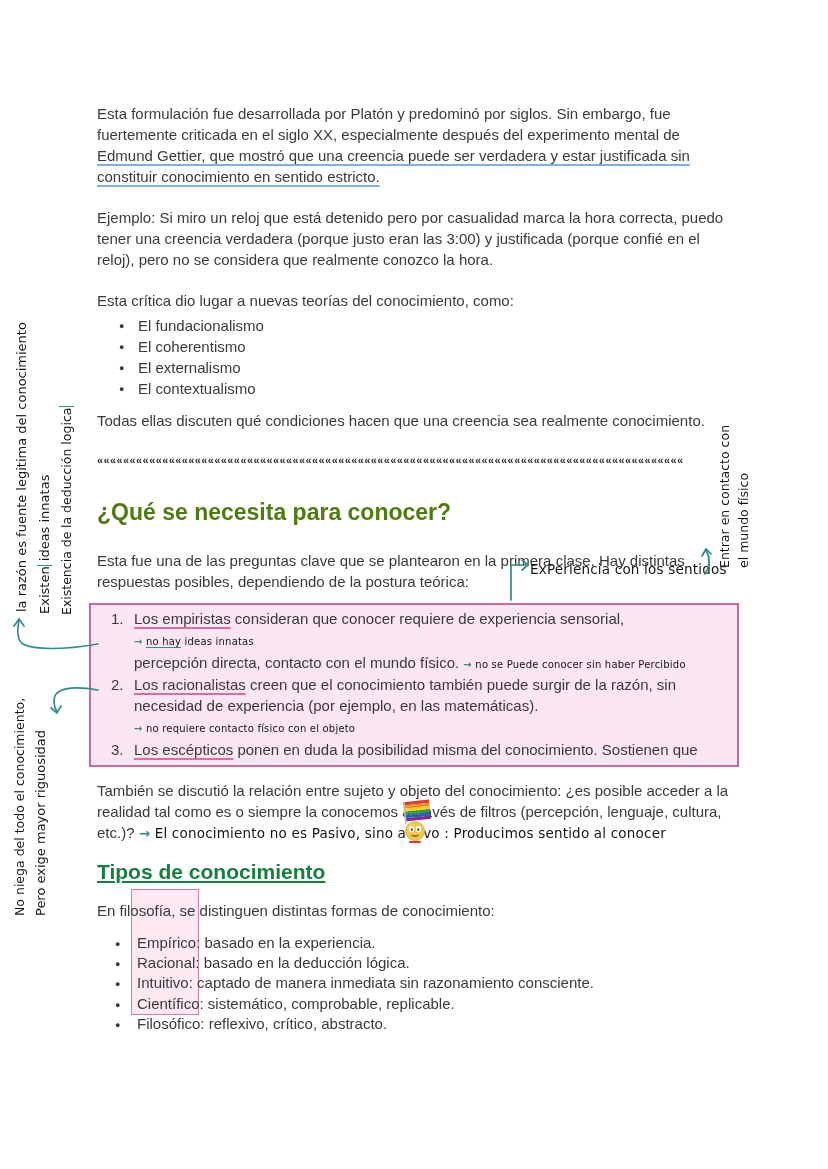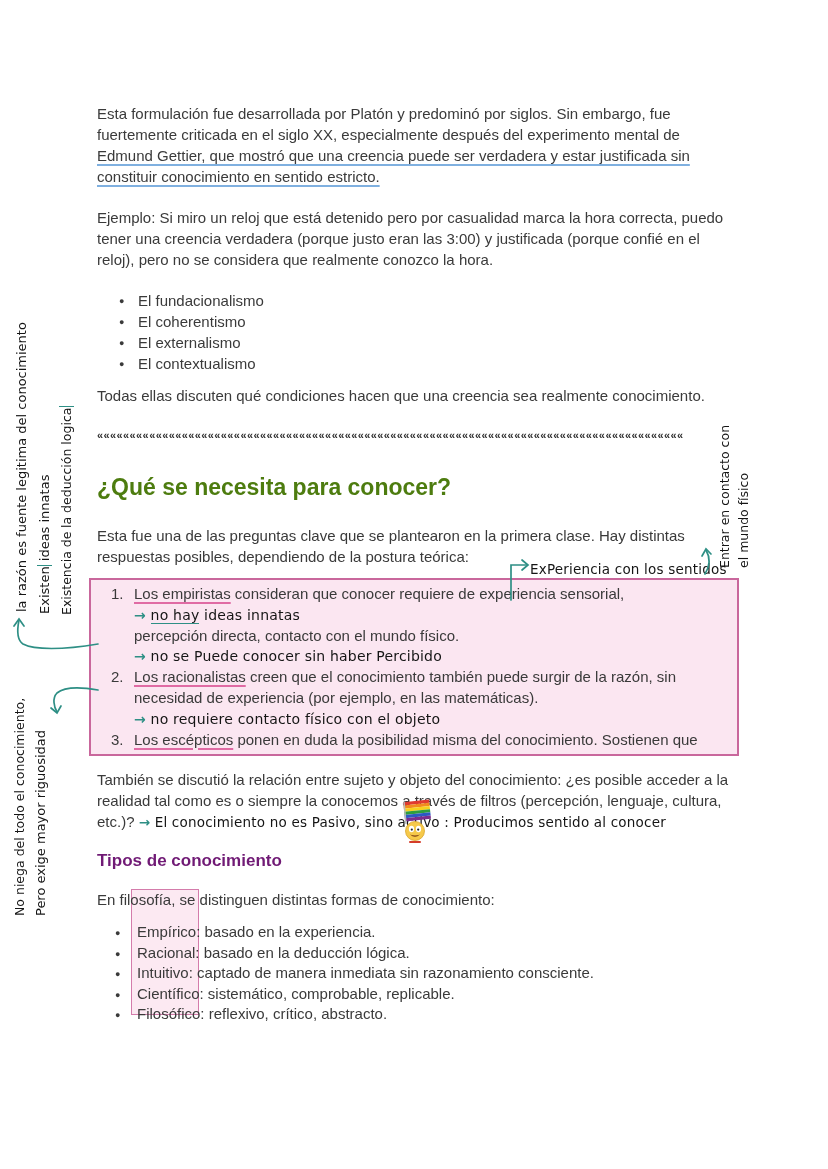--- a/index.html
+++ b/index.html
@@ -7,32 +7,32 @@
         font-family:"Liberation Sans",sans-serif;color:#3a3a3a;}
   
   #content{position:absolute;left:97px;top:103px;width:636px;z-index:2;font-size:15px;line-height:21px;}
   p{margin:0 0 20px 0;}
   .u-blue{text-decoration:underline;text-decoration-color:#7fb0e0;text-decoration-thickness:1.5px;text-underline-offset:3px;}
   ul.theories{list-style:none;margin:4px 0 11px 0;padding:0;}
   ul.theories li{position:relative;padding-left:41px;line-height:21px;}
   ul.theories li::before{content:"●";position:absolute;left:22px;top:1px;font-size:9px;color:#3a3a3a;}
   .guillemets{font-size:11px;font-weight:bold;letter-spacing:0.4px;white-space:nowrap;color:#2f2f2f;margin:0 0 26px 0;}
   h1{font-size:23px;line-height:30px;margin:0 0 23px 0;color:#4d7c0f;font-weight:bold;}
-  h2{font-size:17px;line-height:24px;margin:0 0 16px 0;color:#701a75;font-weight:bold;}
+  h2{font-size:21px;line-height:24px;margin:0 0 16px 0;color:#15803d;font-weight:bold;text-decoration:underline;}
   .mb11{margin-bottom:11px;}
   .mb16{margin-bottom:16px;}
   .mb19{margin-bottom:19px;}
   
   .pinkbox{border:2px solid #c9679c;background:#fbe6f1;margin:0 -6px 13px -8px;padding:4px 0 4px 0;}
   .bi{display:flex;line-height:20.8px;}
   .bi .num{flex:none;width:23px;margin-left:20px;}
   .bi .bitext{flex:1;}
   .u-pink{text-decoration:underline;text-decoration-color:#e06ba4;text-decoration-thickness:1.5px;text-underline-offset:3px;}
   
-  .hw{font-family:"DejaVu Sans",sans-serif;color:#151515;font-size:14px;letter-spacing:0.2px;white-space:nowrap;}
+  .hw{font-family:"DejaVu Sans",sans-serif;color:#151515;font-size:10px;letter-spacing:0.2px;white-space:nowrap;}
   .hw-lg{font-size:13.5px;}
   .hw-arrow{color:#2e8f85;font-weight:bold;font-family:"DejaVu Sans",sans-serif;}
   .u-teal{border-bottom:1.5px solid #2e8f85;}
   
   .vtext{position:absolute;writing-mode:vertical-rl;transform:rotate(180deg);
          font-family:"DejaVu Sans",sans-serif;color:#151515;white-space:nowrap;z-index:3;}
   
   ul.types{list-style:none;margin:12px 0 0 0;padding:0;position:relative;z-index:2;}
   ul.types li{position:relative;padding-left:40px;line-height:20.4px;}
   ul.types li::before{content:"●";position:absolute;left:18px;top:1px;font-size:9px;color:#3a3a3a;}
@@ -47,20 +47,21 @@
 <div id="page">
 
   <div id="terms-rect"></div>
 
   <div id="content">
 
     <p><span>Esta formulación fue desarrollada por Platón y predominó por siglos. Sin embargo, fue fuertemente criticada en el siglo XX, especialmente después del experimento mental de </span><span class="u-blue">Edmund Gettier, que mostró que una creencia puede ser verdadera y estar justificada sin constituir conocimiento en sentido estricto.</span></p>
 
     <p>Ejemplo: Si miro un reloj que está detenido pero por casualidad marca la hora correcta, puedo tener una creencia verdadera (porque justo eran las 3:00) y justificada (porque confié en el reloj), pero no se considera que realmente conozco la hora.</p>
 
+    <p style="margin-bottom:0">Esta crítica dio lugar a nuevas teorías del conocimiento, como:</p>
 
     <ul class="theories">
       <li>El fundacionalismo</li>
       <li>El coherentismo</li>
       <li>El externalismo</li>
       <li>El contextualismo</li>
     </ul>
 
     <p class="mb19">Todas ellas discuten qué condiciones hacen que una creencia sea realmente conocimiento.</p>
 

